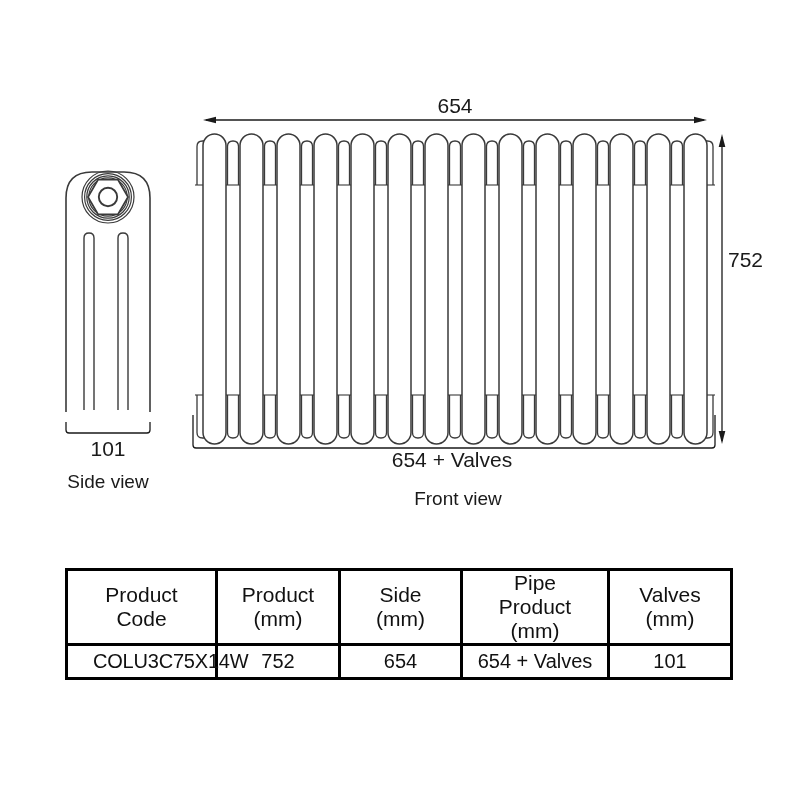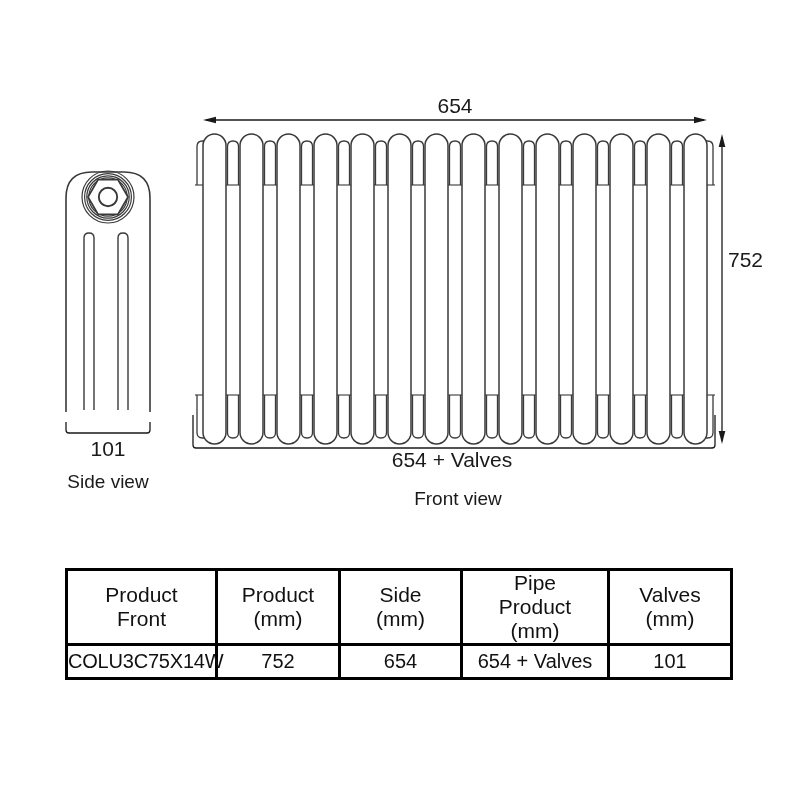--- a/index.html
+++ b/index.html
@@ -15,21 +15,21 @@
     position:absolute;left:65px;top:568px;width:665px;
     border-collapse:collapse;table-layout:fixed;
     font-family:"Liberation Sans",sans-serif;
   }
   table.spec th,table.spec td{
     border:3px solid #000;text-align:center;vertical-align:middle;
     padding:0;color:#111;font-weight:400;background:#fff;
   }
   table.spec th{height:70px;font-size:21px;line-height:24px;}
   table.spec td{height:31px;font-size:20px;}
-  table.spec td.code{font-size:20px;letter-spacing:-0.2px;}
+  table.spec td.code{font-size:20px;letter-spacing:-0.2px;padding-left:25px;}
 </style>
 </head>
 <body>
 
 <div class="canvas">
 
   <svg width="800" height="800" viewBox="0 0 800 800">
 
     <g stroke="#3a3a3a" fill="none">
 
@@ -160,21 +160,21 @@
       <col style="width:150px">
         <col style="width:123px">
         <col style="width:122px">
       <col style="width:147px">
         <col style="width:123px">
     </colgroup>
     <thead>
       <tr>
         <th>
           <div>Product</div>
-          <div>Front</div>
+          <div>Code</div>
         </th>
         <th>
           <div>Product</div>
           <div>(mm)</div>
         </th>
         <th>
           <div>Side</div>
           <div>(mm)</div>
         </th>
         <th>

